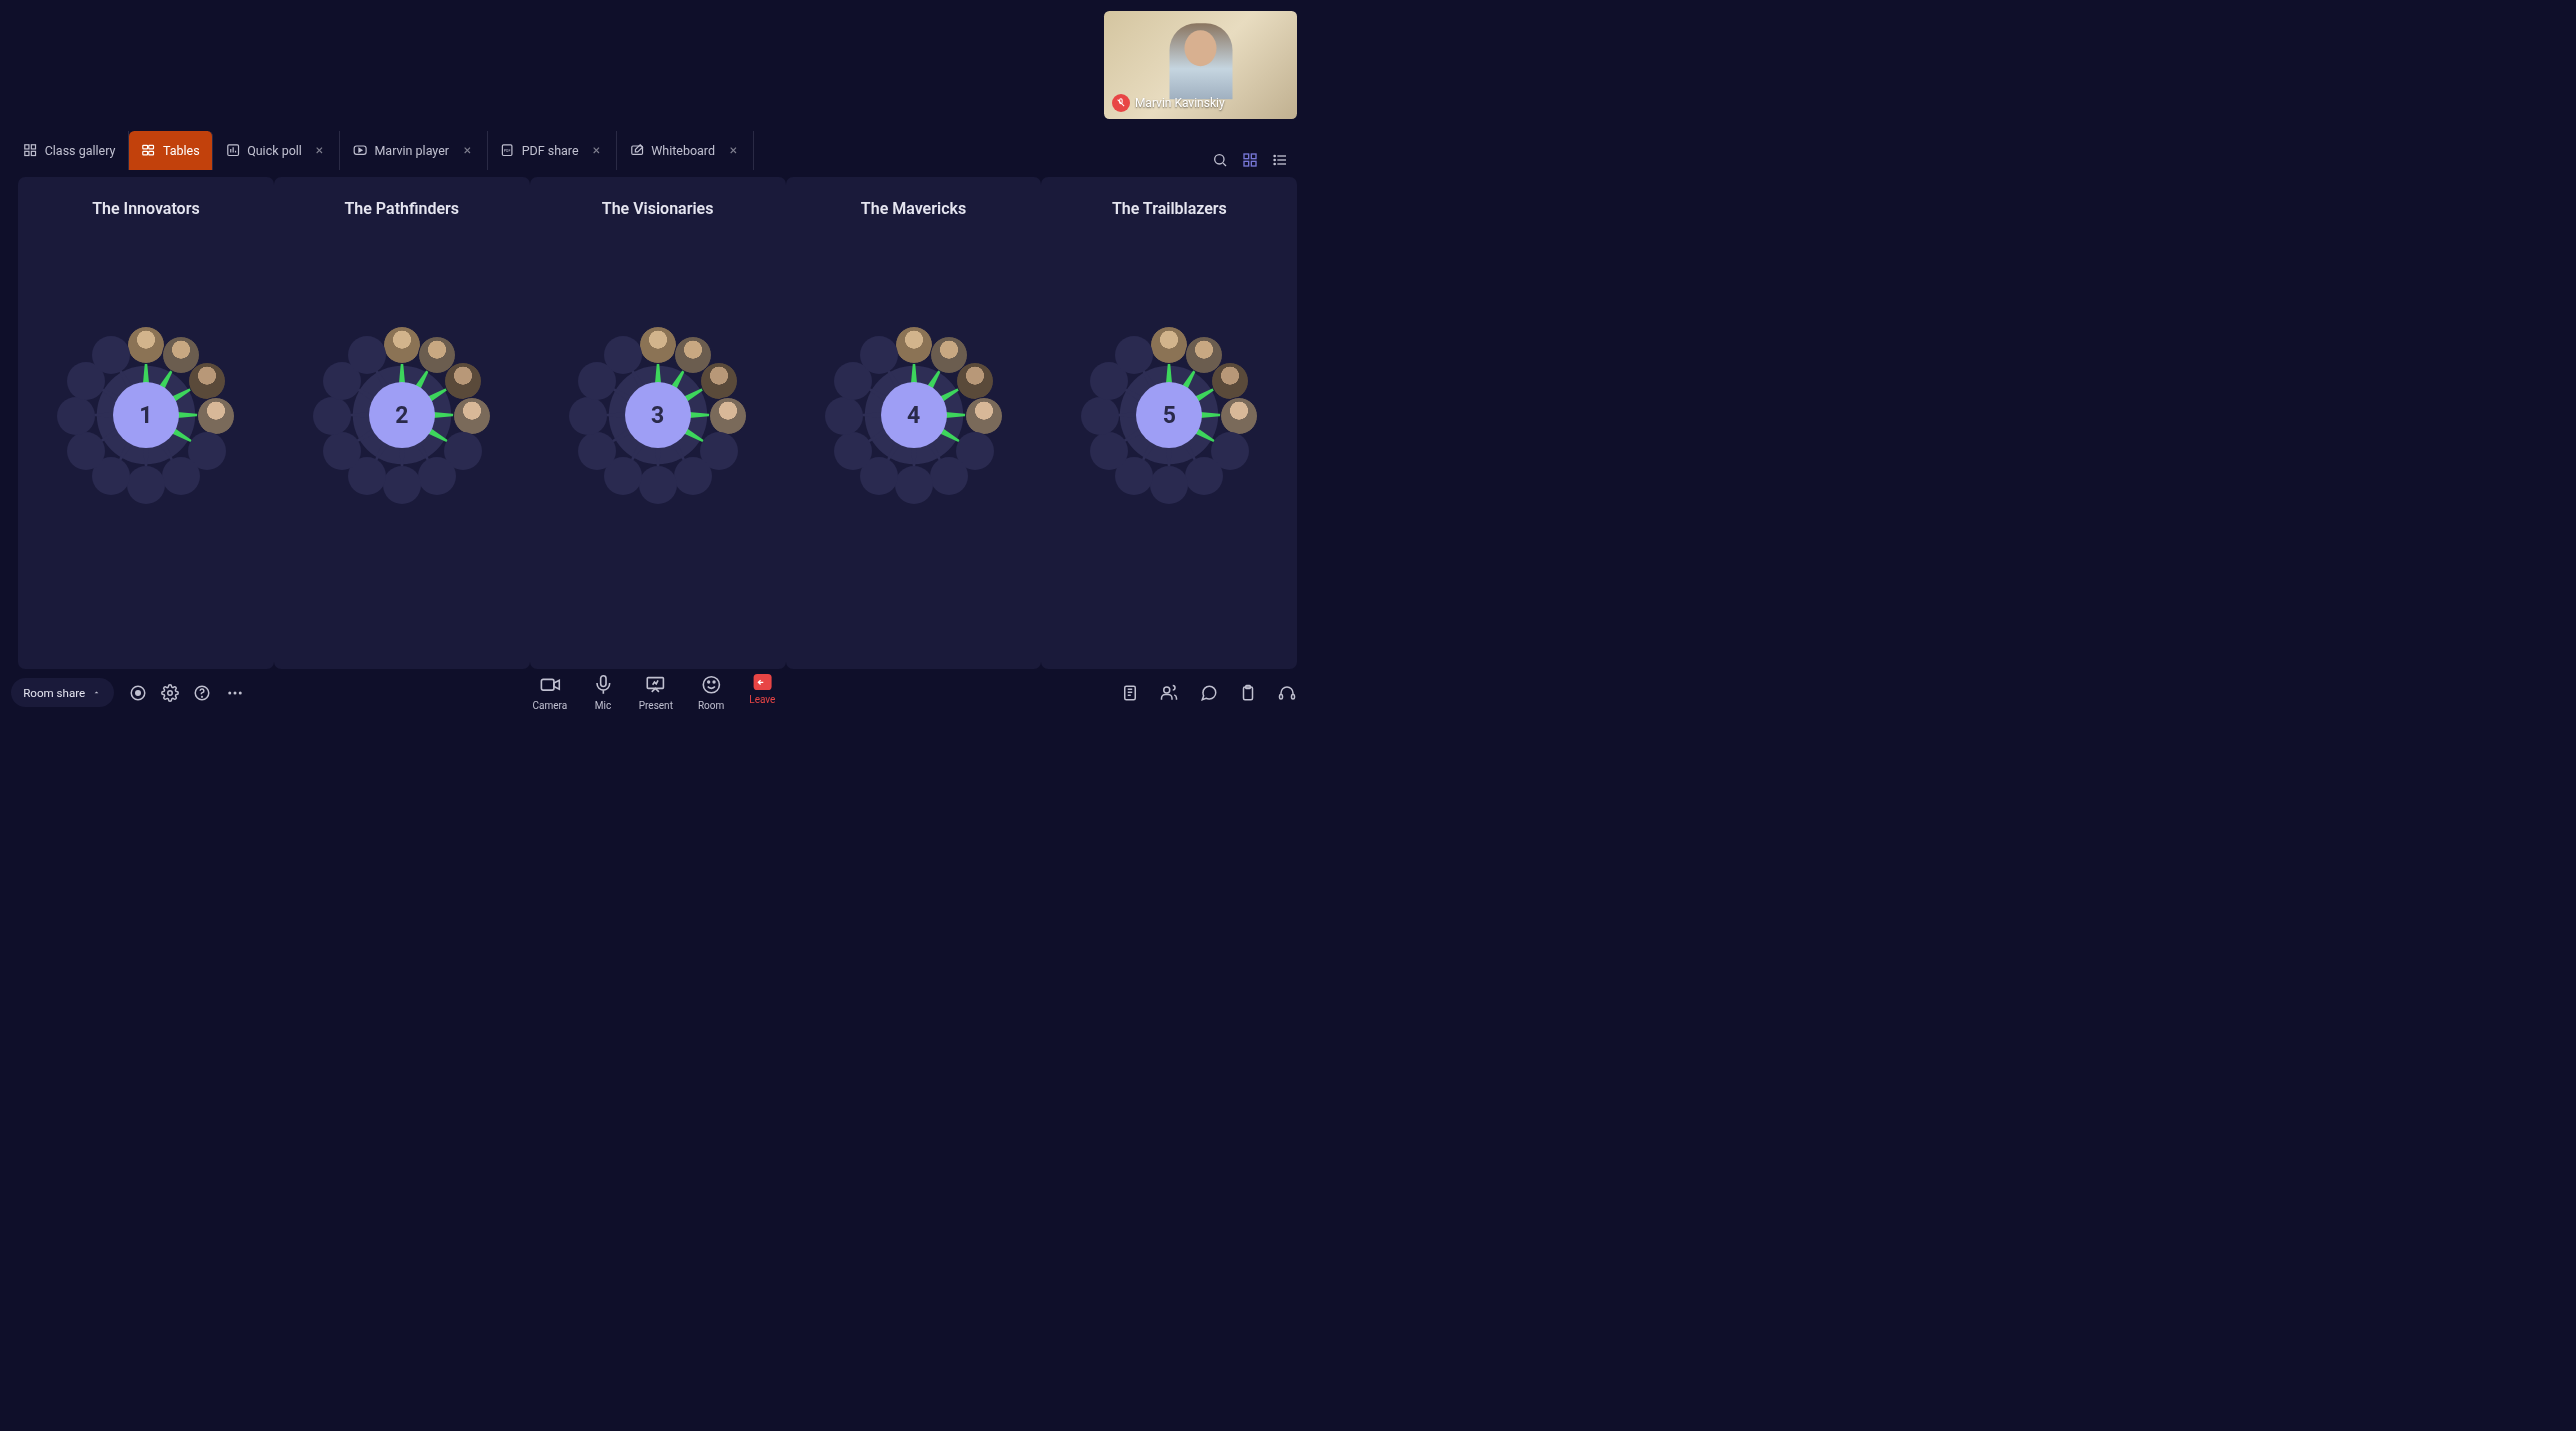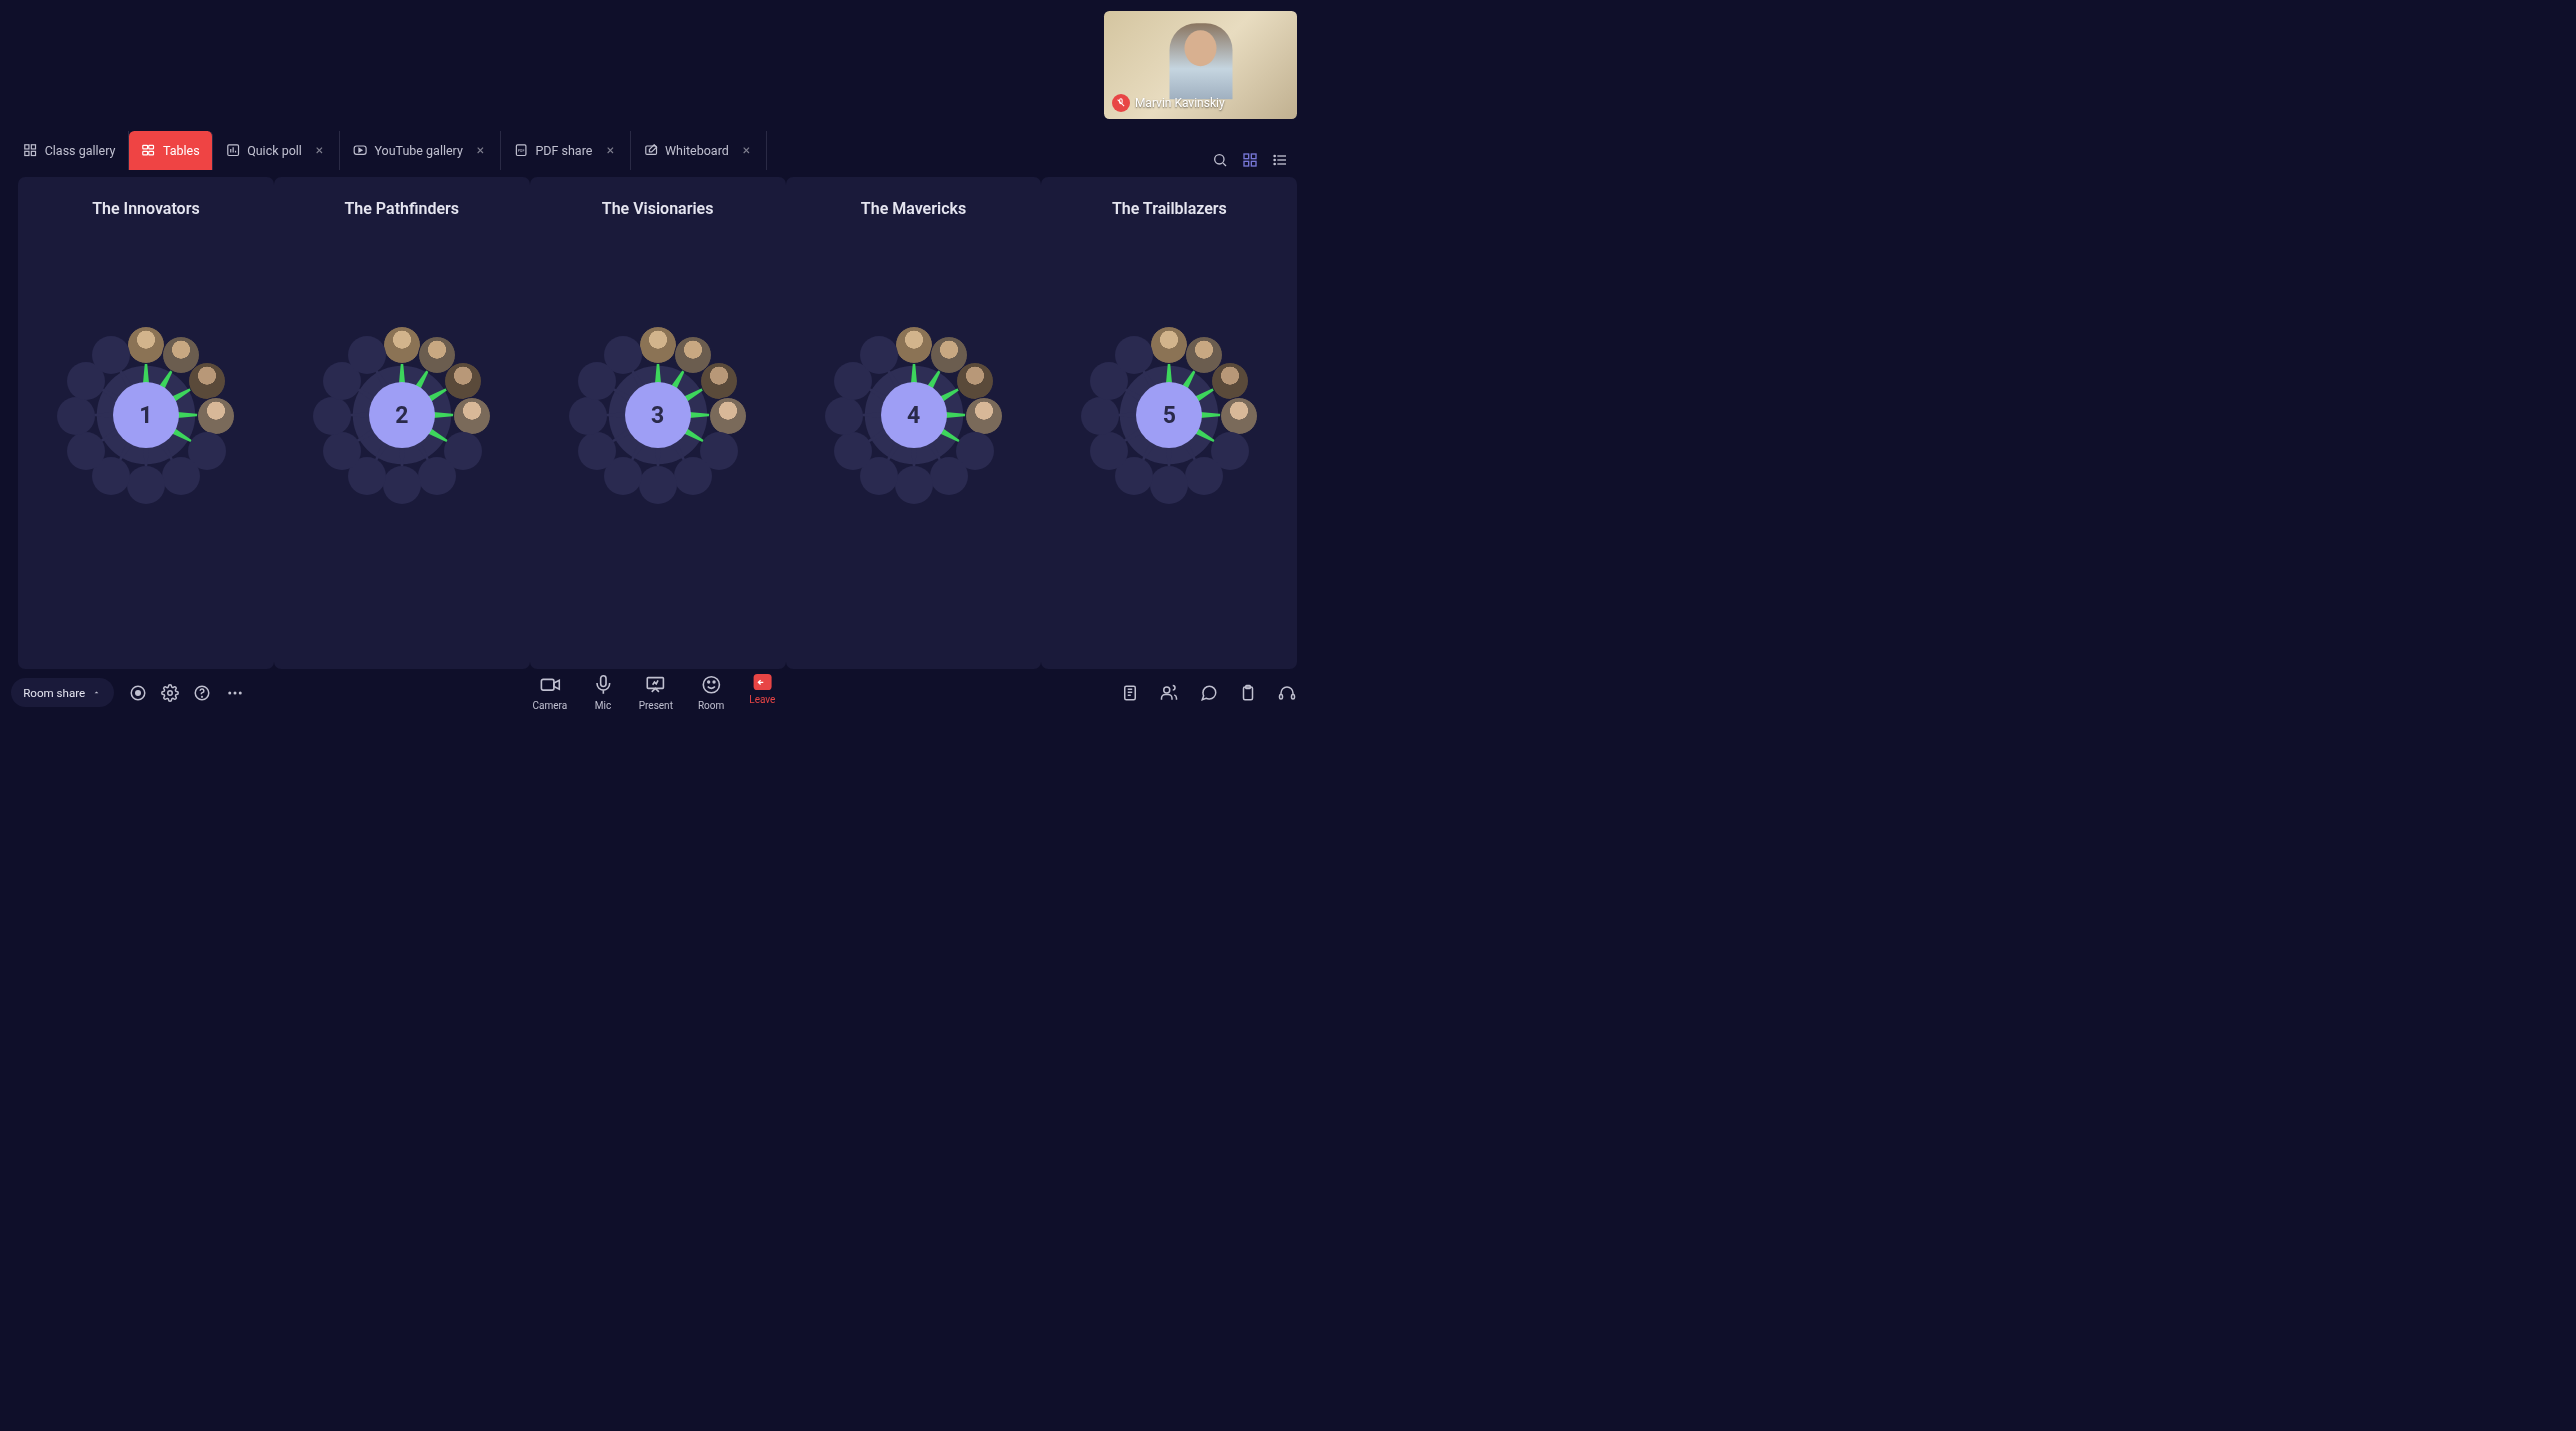--- a/index.html
+++ b/index.html
@@ -82,21 +82,21 @@
   align-items: center;
   gap: 7.2px;
   padding: 0 12.5px;
   height: 39px;
   cursor: pointer;
   color: #c0c0d0;
   font-size: 12.5px;
   border-right: 0.9px solid #2a2a45;
 }
 .tab.active {
-  background: #ef4444;
+  background: #c2410c;
   border-top-left-radius: 5.4px;
   border-top-right-radius: 5.4px;
   color: #fff;
 }
 .tab-close {
   margin-left: 3.6px;
   width: 14.3px;
   height: 14.3px;
   display: flex;
   align-items: center;
@@ -332,21 +332,21 @@
           </svg>
         </span>
       </div>
       <div class="tab">
         <span style="color: rgb(192, 192, 208);">
           <svg width="14.3" height="14.3" viewBox="0 0 24 24" fill="none" stroke="currentColor" stroke-width="2">
             <rect x="2" y="5" width="20" height="14" rx="4"></rect>
             <path d="M10 9l5 3-5 3z" fill="currentColor"></path>
           </svg>
         </span>
-        <span>YouTube gallery</span>
+        <span>Marvin player</span>
         <span class="tab-close">
           <svg width="10.7" height="10.7" viewBox="0 0 24 24" stroke="#808090" stroke-width="2.5">
             <path d="M6 6l12 12M18 6L6 18"></path>
           </svg>
         </span>
       </div>
       <div class="tab">
         <span style="color: rgb(192, 192, 208);">
           <svg width="14.3" height="14.3" viewBox="0 0 24 24" fill="none" stroke="currentColor" stroke-width="2" style="font-size:14px">
             <rect x="4" y="3" width="16" height="18" rx="2"></rect>

